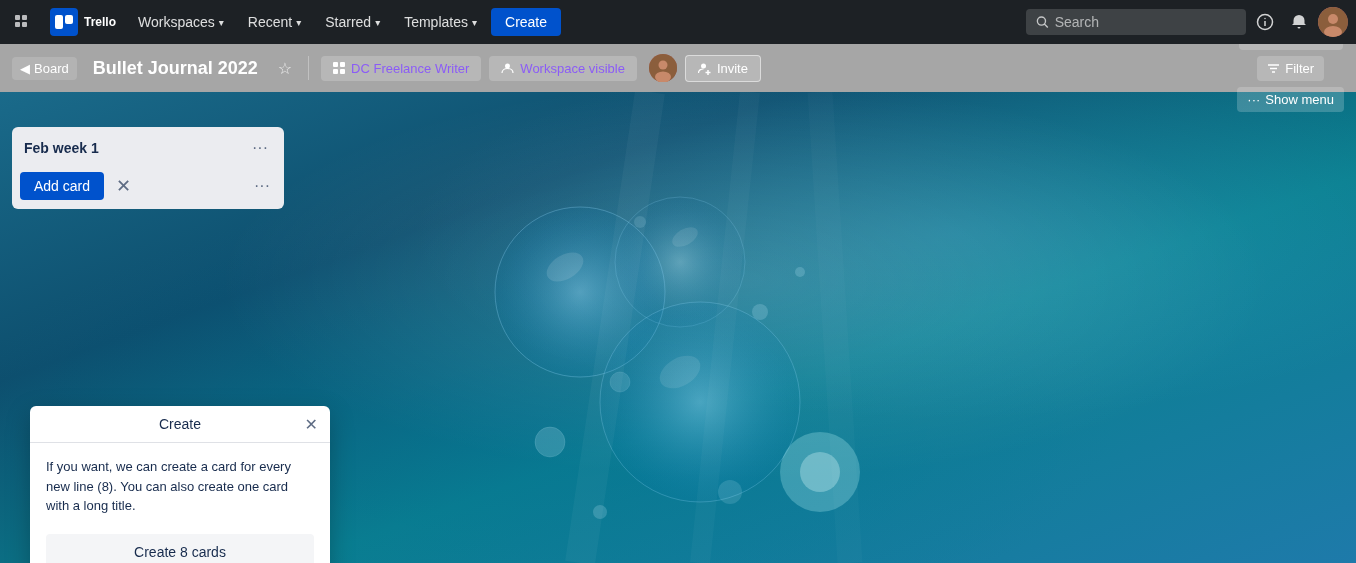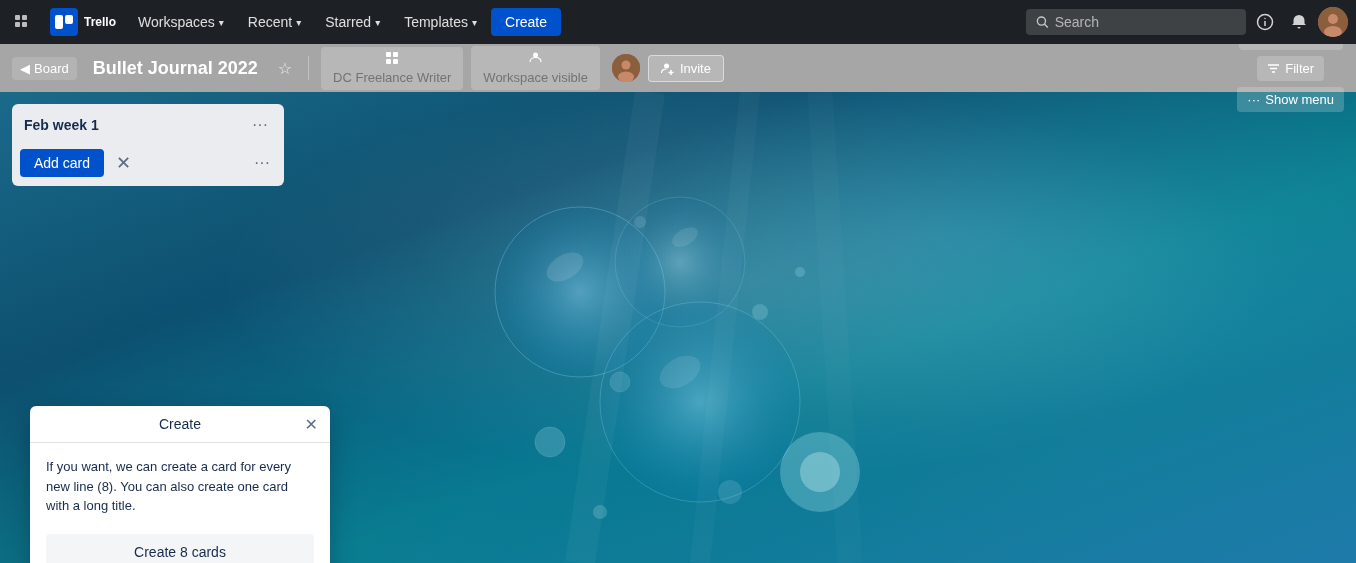--- a/index.html
+++ b/index.html
@@ -112,27 +112,27 @@
       color: rgba(255,255,255,0.8);
       background: transparent;
       border: none;
       cursor: pointer;
       font-size: 16px;
       padding: 4px;
     }
     .board-divider { width: 1px; height: 24px; background: rgba(255,255,255,0.3); margin: 0 4px; }
     .board-pill {
       background: rgba(255,255,255,0.2);
-      color: #737373;
+      color: #8b5cf6;
       border: none;
       cursor: pointer;
       padding: 5px 12px;
       border-radius: 4px;
       font-size: 13px;
-      display: flex; align-items: center; gap: 6px; flex-direction: column;
+      display: flex; align-items: center; gap: 6px;
     }
     .board-avatar {
       width: 28px; height: 28px;
       border-radius: 50%;
       background: linear-gradient(135deg, #c77, #855);
       cursor: pointer;
       display: flex; align-items: center; justify-content: center;
       font-size: 11px; color: white;
       margin-left: 4px;
     }
@@ -195,20 +195,21 @@
 
     
     .list {
       background: #ebecf0;
       border-radius: 6px;
       width: 272px;
       min-width: 272px;
       max-height: calc(100% - 10px);
       display: flex;
       flex-direction: column;
+      margin-top: 23px;
     }
     .list-header {
       display: flex;
       align-items: center;
       justify-content: space-between;
       padding: 10px 12px 6px;
     }
     .list-title {
       font-weight: 600;
       font-size: 14px;

